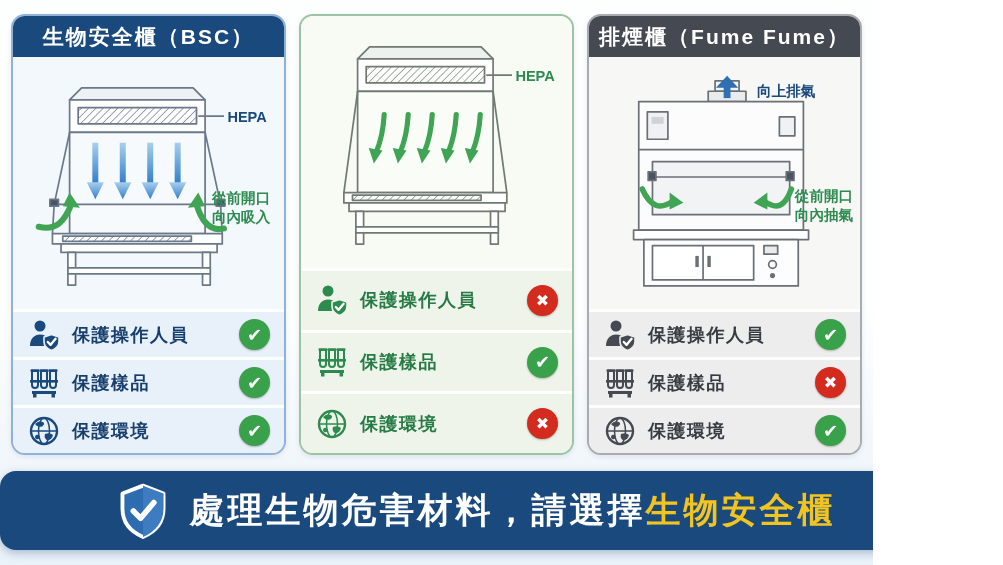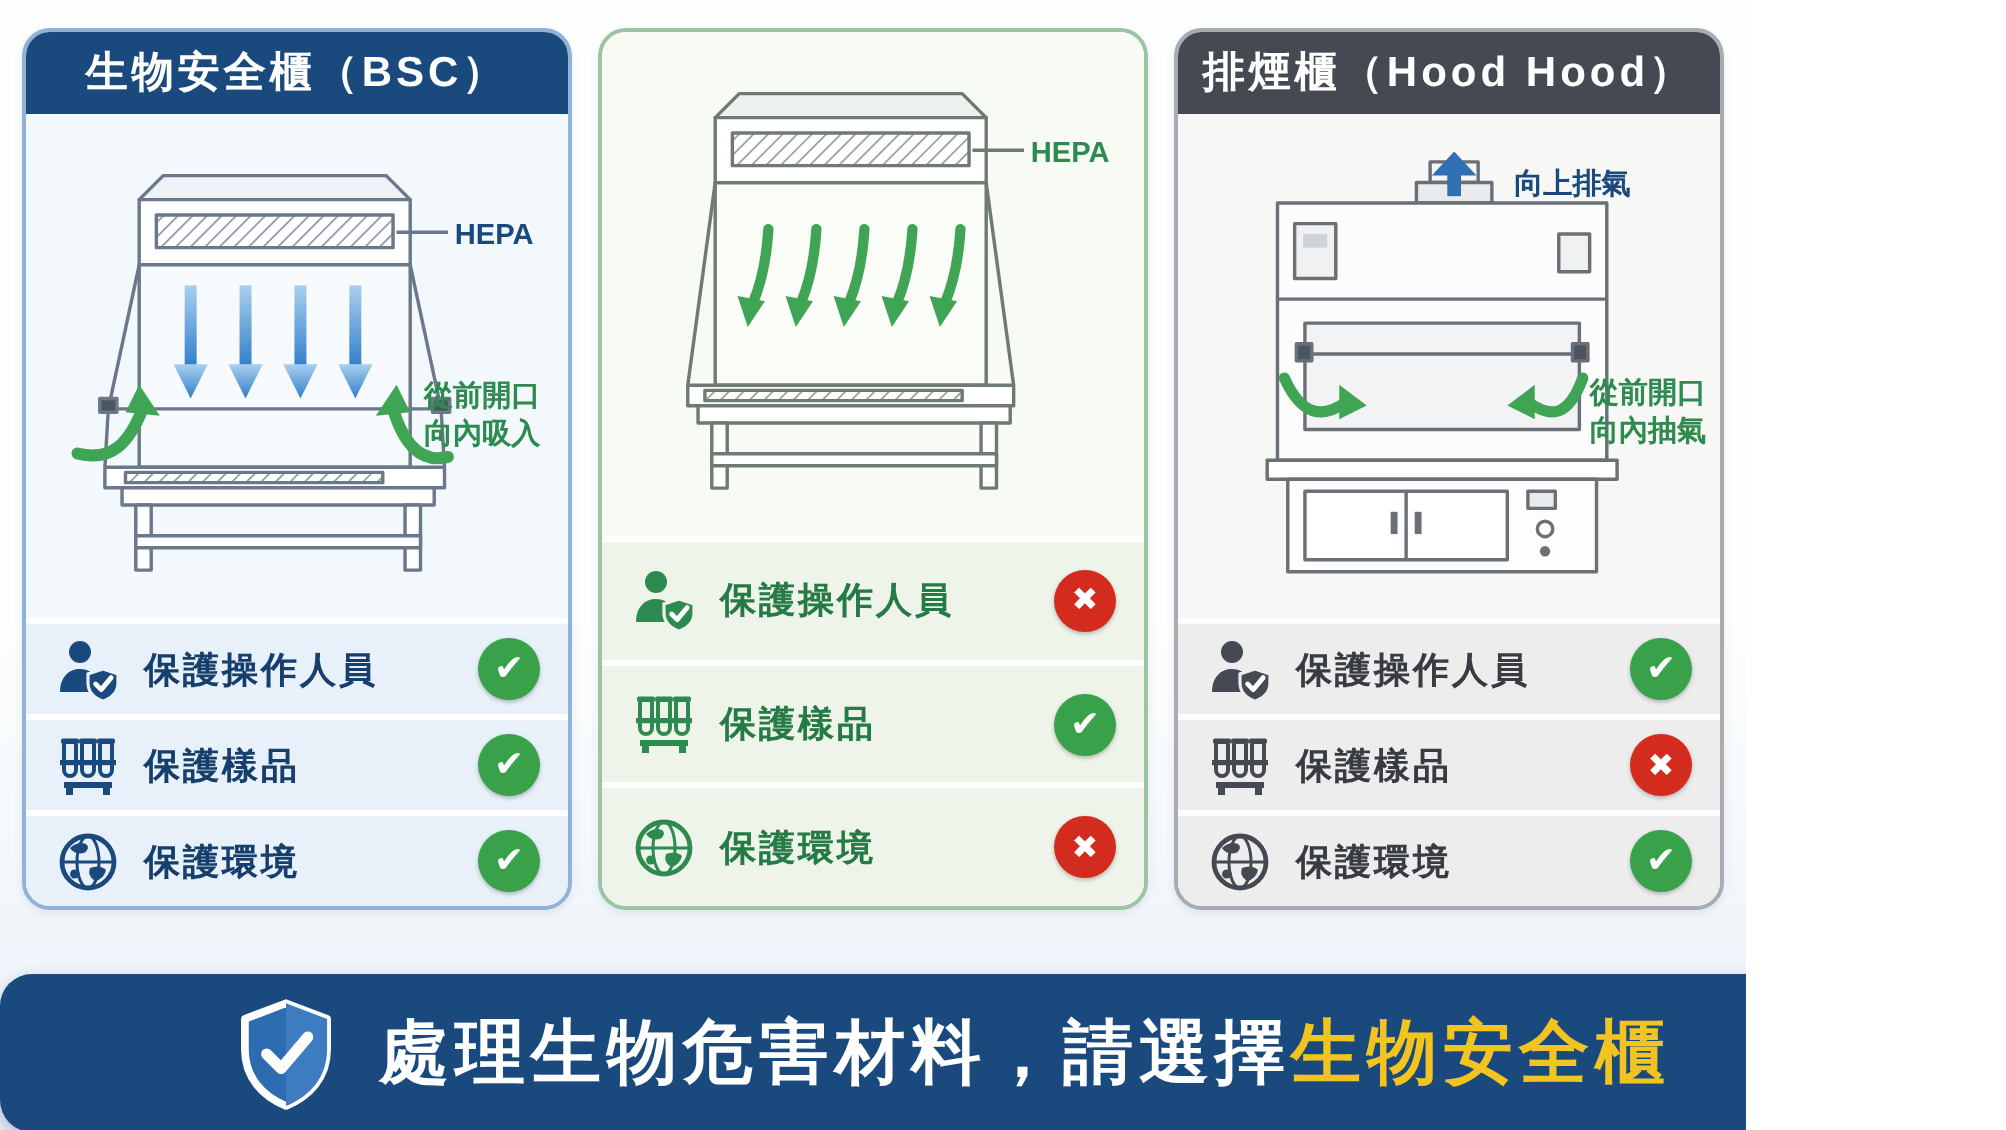--- a/index.html
+++ b/index.html
@@ -26,21 +26,21 @@
   .row-icon svg { width:34px; height:34px; display:block; }
   .row-label { font-size:18px; font-weight:bold; letter-spacing:1.5px; margin-left:11px;
                color:var(--text,#333); }
   .status { width:31px; height:31px; border-radius:50%; margin-left:auto;
             display:flex; align-items:center; justify-content:center;
             color:#fff; font-weight:bold; box-shadow:0 1px 2px rgba(0,0,0,.25); }
   .status[data-status="check"] { background:var(--check,#3aa14b); }
   .status[data-status="check"]::after { content:"✔"; font-size:18px; }
   .status[data-status="cross"] { background:var(--cross,#d32b1e); }
   .status[data-status="cross"]::after { content:"✖"; font-size:16px; }
-  .banner { margin:32px auto 0; width:920px; height:79px; border-radius:16px;
+  .banner { margin:16px auto 0; width:920px; height:79px; border-radius:16px;
             background:var(--banner-bg,#1a4a7d); display:flex; align-items:center;
             justify-content:center; gap:20px; box-shadow:0 3px 8px rgba(20,60,110,.3);padding-left:31px; }
   .banner-shield { width:54px; height:58px; }
   .banner-shield svg { width:54px; height:58px; display:block; }
   .banner-text { font-size:35px; font-weight:bold; color:#fff; letter-spacing:3px; }
   .banner-text .hl { color:var(--highlight,#f3c420); }
 </style>
 </head>
 <body>
 
@@ -235,21 +235,21 @@
                 <path d="M9,21 q3,-1 4,2 q-1,3 -4,2 q-2,-2 0,-4 z" fill="currentColor"></path>
               </svg>
           </span>
           <span class="row-label">保護環境</span>
           <span class="status" data-status="cross"></span>
         </div>
       </div>
     </div>
 
     <div class="panel" style="--accent: #454a52; --panel-bg: #ededee; --illus-bg: #f7f7f6; --border: #a8abaf; --text: #383c42; --arrow: #3fa454;">
-      <div class="panel-header">排煙櫃（Hood Hood）</div>
+      <div class="panel-header">排煙櫃（Fume Fume）</div>
       <div class="panel-illustration">
         <svg viewBox="0 0 316 254">
           <g stroke="#6b7076" stroke-width="2" fill="#ffffff" stroke-linejoin="round">
             <rect x="147" y="8" width="28" height="12" fill="#f3f4f5"></rect>
             <rect x="139" y="20" width="44" height="12" fill="#e9ebed"></rect>
             <rect x="58" y="32" width="192" height="150" fill="#fcfcfc"></rect>
             <line x1="58" y1="88" x2="250" y2="88"></line>
             <rect x="68" y="44" width="24" height="32" fill="#f0f1f3"></rect>
             <rect x="73" y="50" width="14" height="8" fill="#cfd3d8" stroke="none"></rect>
             <rect x="222" y="50" width="18" height="22" fill="#f0f1f3"></rect>

